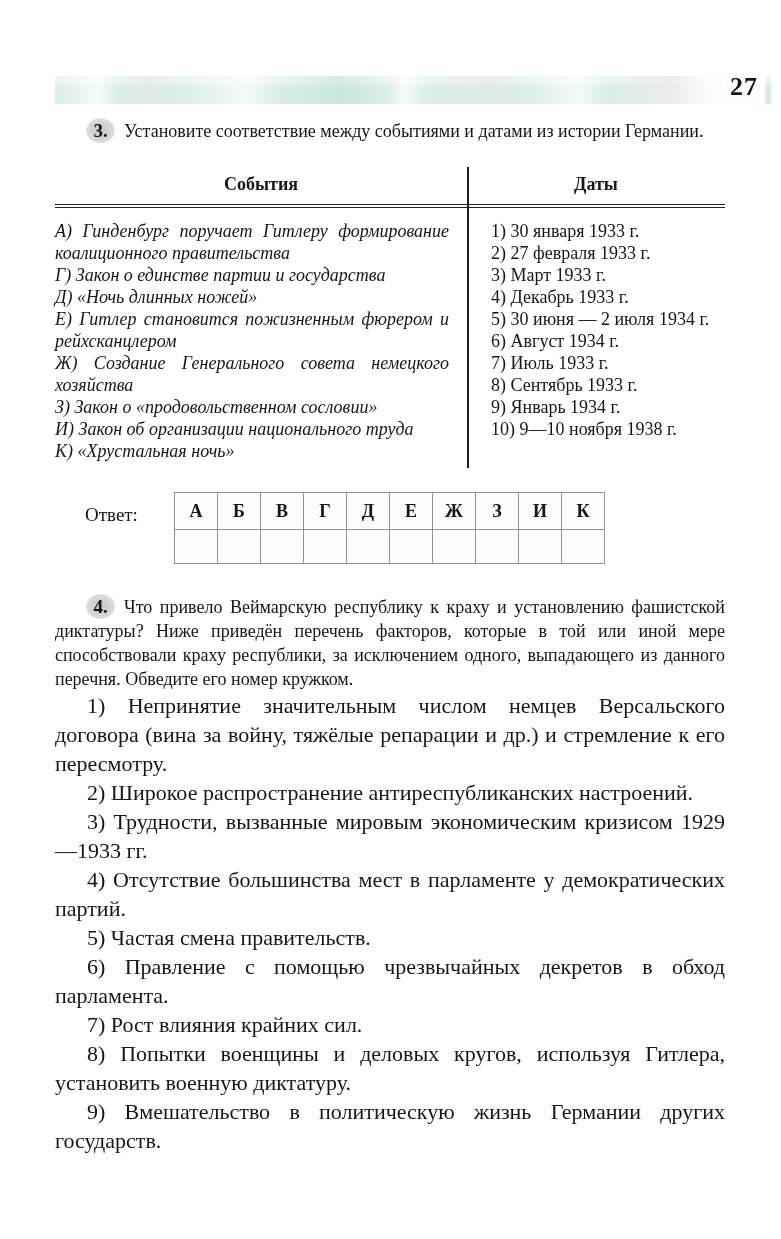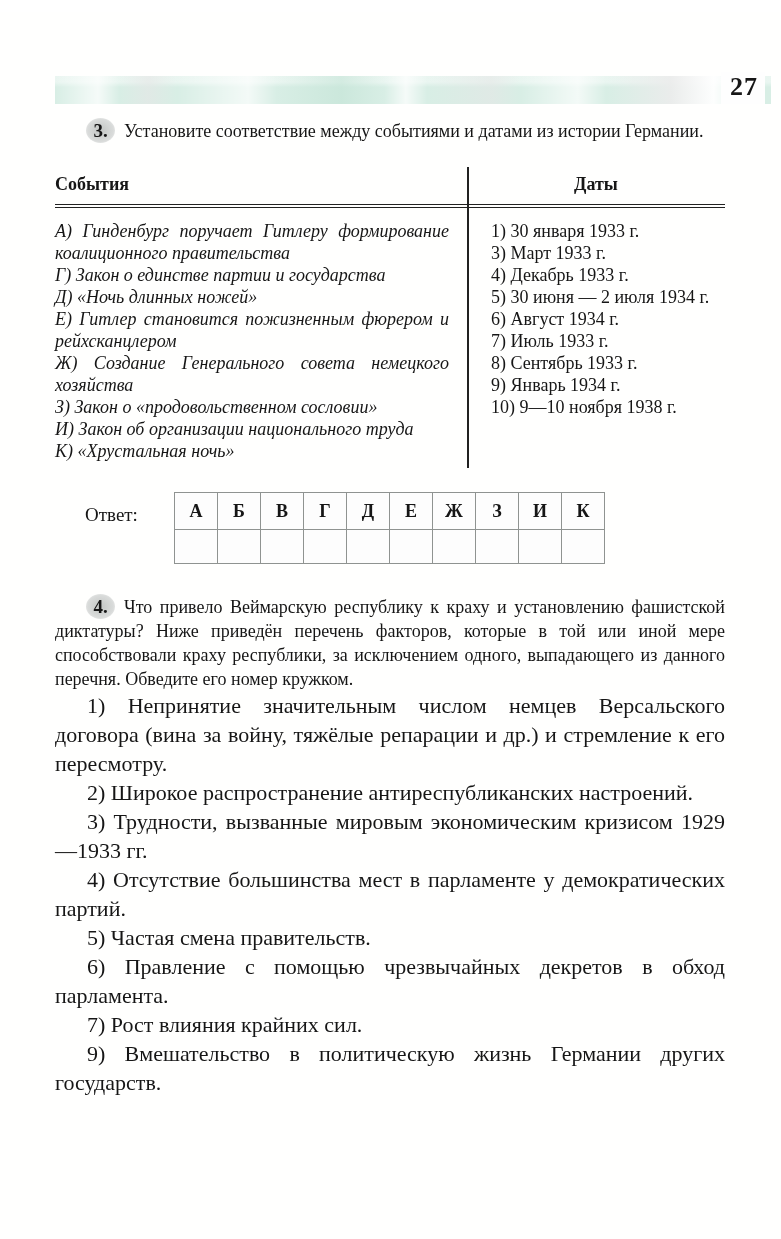--- a/index.html
+++ b/index.html
@@ -43,21 +43,21 @@
   }
 
   
   .match-table { position:relative; margin-top:24px; }
   .mt-divider { position:absolute; left:412px; top:0; bottom:0; width:2px; background:#212121; }
   .mt-head {
     display:flex; padding:7px 0 9px;
     border-bottom:4px double #212121;
     font-weight:bold; font-size:18px;
   }
-  .mt-h1 { width:412px; }
+  .mt-h1 { width:412px; text-align:center; }
   .mt-h2 { flex:1; text-align:center; }
   .mt-body { display:flex; padding:12px 0 6px; }
   .mt-events { width:412px; padding-right:18px;font-style:italic; }
   .mt-dates  { flex:1; padding-left:24px; }
   .event-item, .date-item { font-size:18px; line-height:22px; text-align:justify; }
 
   
   .answer-row { display:flex; margin-top:24px; }
   .answer-label { margin-left:30px; margin-top:12px; font-size:19px; width:89px; }
   .agrid { border-left:1px solid #8f9391; border-top:1px solid #8f9391; background:#fdfdfd; }
@@ -98,20 +98,21 @@
               <p class="event-item">Г) Закон о единстве партии и государства</p>
               <p class="event-item">Д) «Ночь длинных ножей»</p>
               <p class="event-item">Е) Гитлер становится пожизненным фюрером и рейхсканцлером</p>
               <p class="event-item">Ж) Создание Генерального совета немецкого хозяйства</p>
               <p class="event-item">З) Закон о «продовольственном сословии»</p>
               <p class="event-item">И) Закон об организации национального труда</p>
               <p class="event-item">К) «Хрустальная ночь»</p>
             </div>
           <div class="mt-dates">
               <p class="date-item">1) 30 января 1933 г.</p>
+              <p class="date-item">2) 27 февраля 1933 г.</p>
               <p class="date-item">3) Март 1933 г.</p>
               <p class="date-item">4) Декабрь 1933 г.</p>
               <p class="date-item">5) 30 июня — 2 июля 1934 г.</p>
               <p class="date-item">6) Август 1934 г.</p>
               <p class="date-item">7) Июль 1933 г.</p>
               <p class="date-item">8) Сентябрь 1933 г.</p>
               <p class="date-item">9) Январь 1934 г.</p>
               <p class="date-item">10) 9—10 ноября 1938 г.</p>
             </div>
         </div>
@@ -152,18 +153,19 @@
       <p class="task-intro"><span class="badge">4.</span><span>Что привело Веймарскую республику к краху и установлению фашистской диктатуры? Ниже приведён перечень факторов, которые в той или иной мере способствовали краху республики, за исключением одного, выпадающего из данного перечня. Обведите его номер кружком.</span></p>
 
       <div>
           <p class="t4-item">1) Непринятие значительным числом немцев Версальского договора (вина за войну, тяжёлые репарации и др.) и стремление к его пересмотру.</p>
           <p class="t4-item">2) Широкое распространение антиреспубликанских настроений.</p>
           <p class="t4-item">3) Трудности, вызванные мировым экономическим кризисом 1929—1933 гг.</p>
           <p class="t4-item">4) Отсутствие большинства мест в парламенте у демократических партий.</p>
           <p class="t4-item">5) Частая смена правительств.</p>
           <p class="t4-item">6) Правление с помощью чрезвычайных декретов в обход парламента.</p>
           <p class="t4-item">7) Рост влияния крайних сил.</p>
+          <p class="t4-item">8) Попытки военщины и деловых кругов, используя Гитлера, установить военную диктатуру.</p>
           <p class="t4-item">9) Вмешательство в политическую жизнь Германии других государств.</p>
         </div>
     </section>
 
   </div>
 </div>
 
 </body></html>

